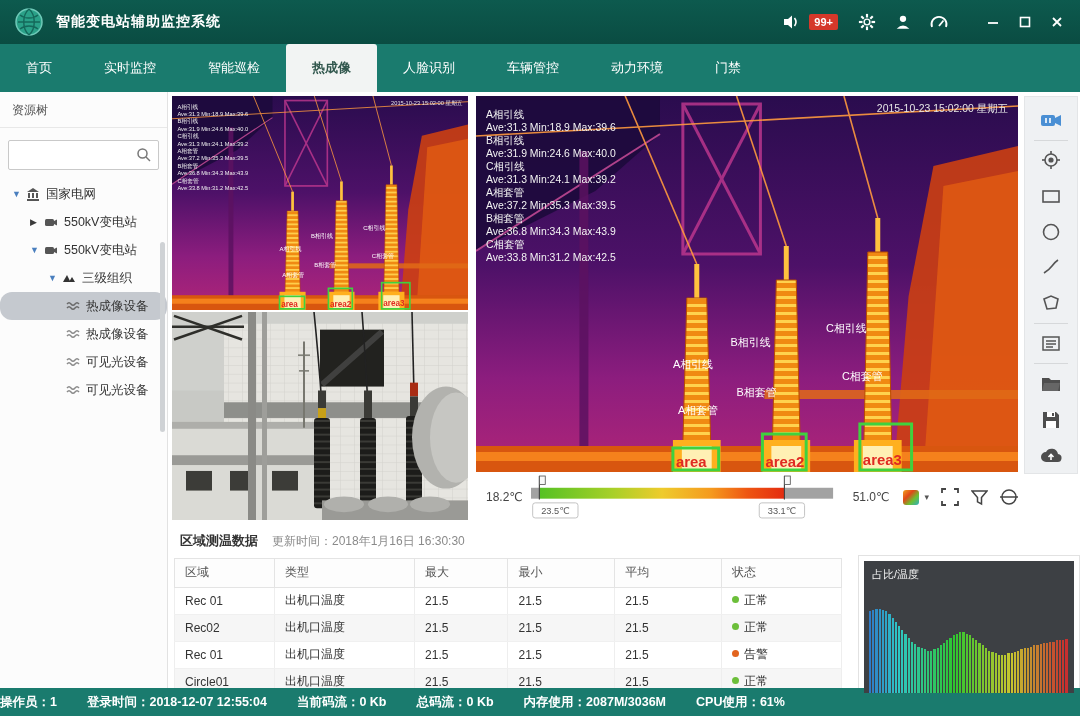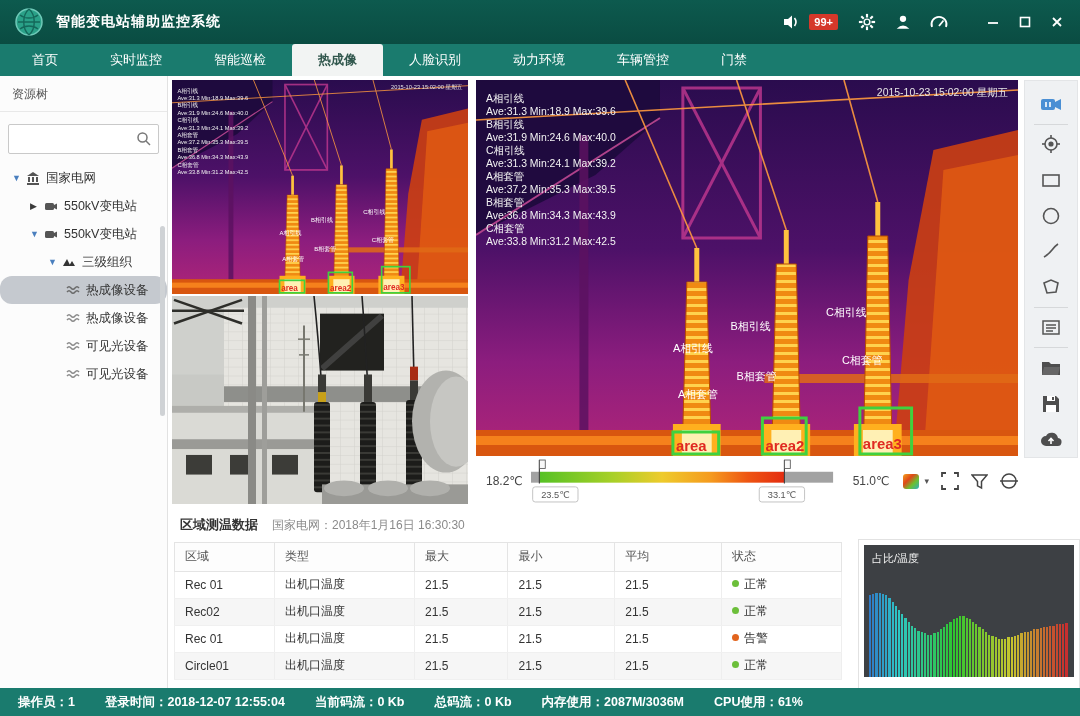--- a/index.html
+++ b/index.html
@@ -12,21 +12,21 @@
   .titlebar { height:44px; background:linear-gradient(#0d5a4e,#0a4c42); display:flex; align-items:center; padding:0 10px 0 14px; flex:none; }
   .logo { width:30px; height:30px; margin-right:12px; }
   .app-title { color:#fff; font-size:14px; font-weight:bold; letter-spacing:1px; }
   .tb-right { margin-left:auto; display:flex; align-items:center; gap:14px; }
   .tb-ic { width:22px; height:20px; display:flex; align-items:center; justify-content:center; cursor:pointer; }
   .badge { background:#d5382a; color:#fff; font-size:11px; font-weight:bold; padding:2px 5px; border-radius:2px; margin-left:-8px; margin-right:4px; }
   .win-ctrls { display:flex; align-items:center; gap:6px; margin-left:16px; }
   .win-btn { width:26px; height:24px; display:flex; align-items:center; justify-content:center; cursor:pointer; }
 
   
-  .tabbar { height:32px; background:#1a7b6e; display:flex; align-items:stretch; padding-left:6px; flex:none; }
+  .tabbar { height:48px; background:#1a7b6e; display:flex; align-items:stretch; flex:none; }
   .tab { color:#fff; font-size:13px; padding:0 26px; display:flex; align-items:center; cursor:pointer; }
   .tab.active { background:#f2f4f3; color:#31574d; font-weight:bold; border-radius:3px 3px 0 0; }
 
   
   .main { flex:1; display:flex; min-height:0; background:#fff; }
 
   
   .sidebar { width:168px; flex:none; border-right:1px solid #e2e2e2; background:#fcfcfc; position:relative; }
   .sb-title { font-size:12px; color:#555; padding:10px 12px 8px; border-bottom:1px solid #e8e8e8; }
   .sb-search { position:relative; margin:12px 8px 10px; }
@@ -83,21 +83,21 @@
   
   .chart-panel { width:222px; flex:none; margin-left:6px; padding-top:8px; }
   .chart-card { border:1px solid #e2e2e2; background:#fff; padding:5px;margin-top:25px; }
   .chart-area { position:relative; height:132px; background:#3d4044; overflow:hidden; }
   .chart-title { position:absolute; top:6px; left:8px; color:#f2f2f2; font-size:11px; }
   .hbars { position:absolute; left:5px; right:5px; bottom:0; top:0; display:flex; align-items:flex-end; }
   .hbar { flex:1; margin-right:1px; }
   .chart-x { display:flex; justify-content:space-between; font-size:11px; color:#9aa0a4; padding:18px 2px 1px; }
 
   
-  .statusbar { height:28px; flex:none; background:#1a7b6e; color:#fff; display:flex; align-items:center; gap:30px; padding-left:18px; font-size:12.5px; font-weight:bold; }
+  .statusbar { height:28px; flex:none; background:#1a7b6e; color:#fff; display:flex; align-items:center; gap:30px; font-size:12.5px; font-weight:bold; }
 
   
   .ann { fill:#f3f3f3; font-size:10.5px; }
   .phl { fill:#fff; font-size:11px; }
   .tstamp { fill:#e6e6e6; font-size:10.5px; }
   .areatxt { fill:#e02a22; font-size:15px; font-weight:bold; }
 </style>
 </head>
 <body>
 
@@ -164,22 +164,22 @@
       </div>
     </div>
   </header>
 
   <nav class="tabbar">
     <div class="tab">首页</div>
     <div class="tab">实时监控</div>
     <div class="tab">智能巡检</div>
     <div class="tab active">热成像</div>
     <div class="tab">人脸识别</div>
+    <div class="tab">车辆管控</div>
     <div class="tab">动力环境</div>
-    <div class="tab">车辆管控</div>
     <div class="tab">门禁</div>
   </nav>
 
   <div class="main">
 
     <aside class="sidebar">
       <div class="sb-title">资源树</div>
       <div class="sb-search">
         <input type="text" style="">
         <svg width="16" height="16" viewBox="0 0 16 16">
@@ -618,21 +618,21 @@
                 <path d="M11,13 V8 M8.5,10 L11,7.5 L13.5,10" stroke="#fff" stroke-width="1.6" fill="none"></path>
               </svg>
           </span>
         </div>
       </div>
 
       <div class="bottom-row">
         <div class="table-panel">
           <div class="tp-head">
             <span class="tp-title">区域测温数据</span>
-            <span class="tp-update">国家电网：2018年1月16日 16:30:30</span>
+            <span class="tp-update">更新时间：2018年1月16日 16:30:30</span>
           </div>
           <table class="data">
             <thead>
               <tr>
                 <th style="width:15%">区域</th>
                 <th style="width:21%">类型</th>
                 <th style="width:14%">最大</th>
                 <th style="width:16%">最小</th>
                 <th style="width:16%">平均</th>
                 <th style="width:18%">状态</th>

